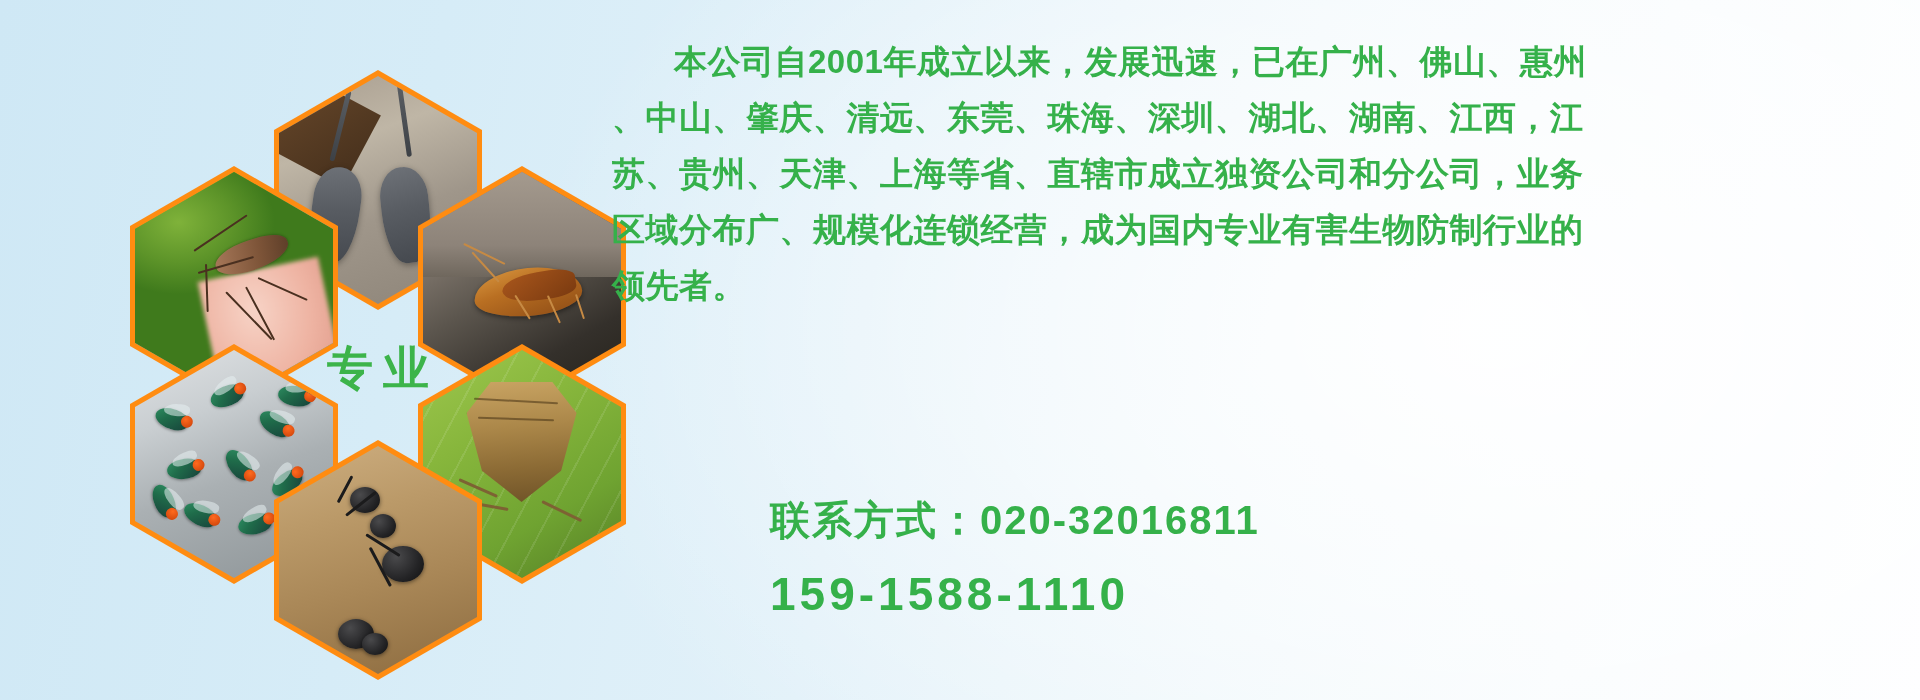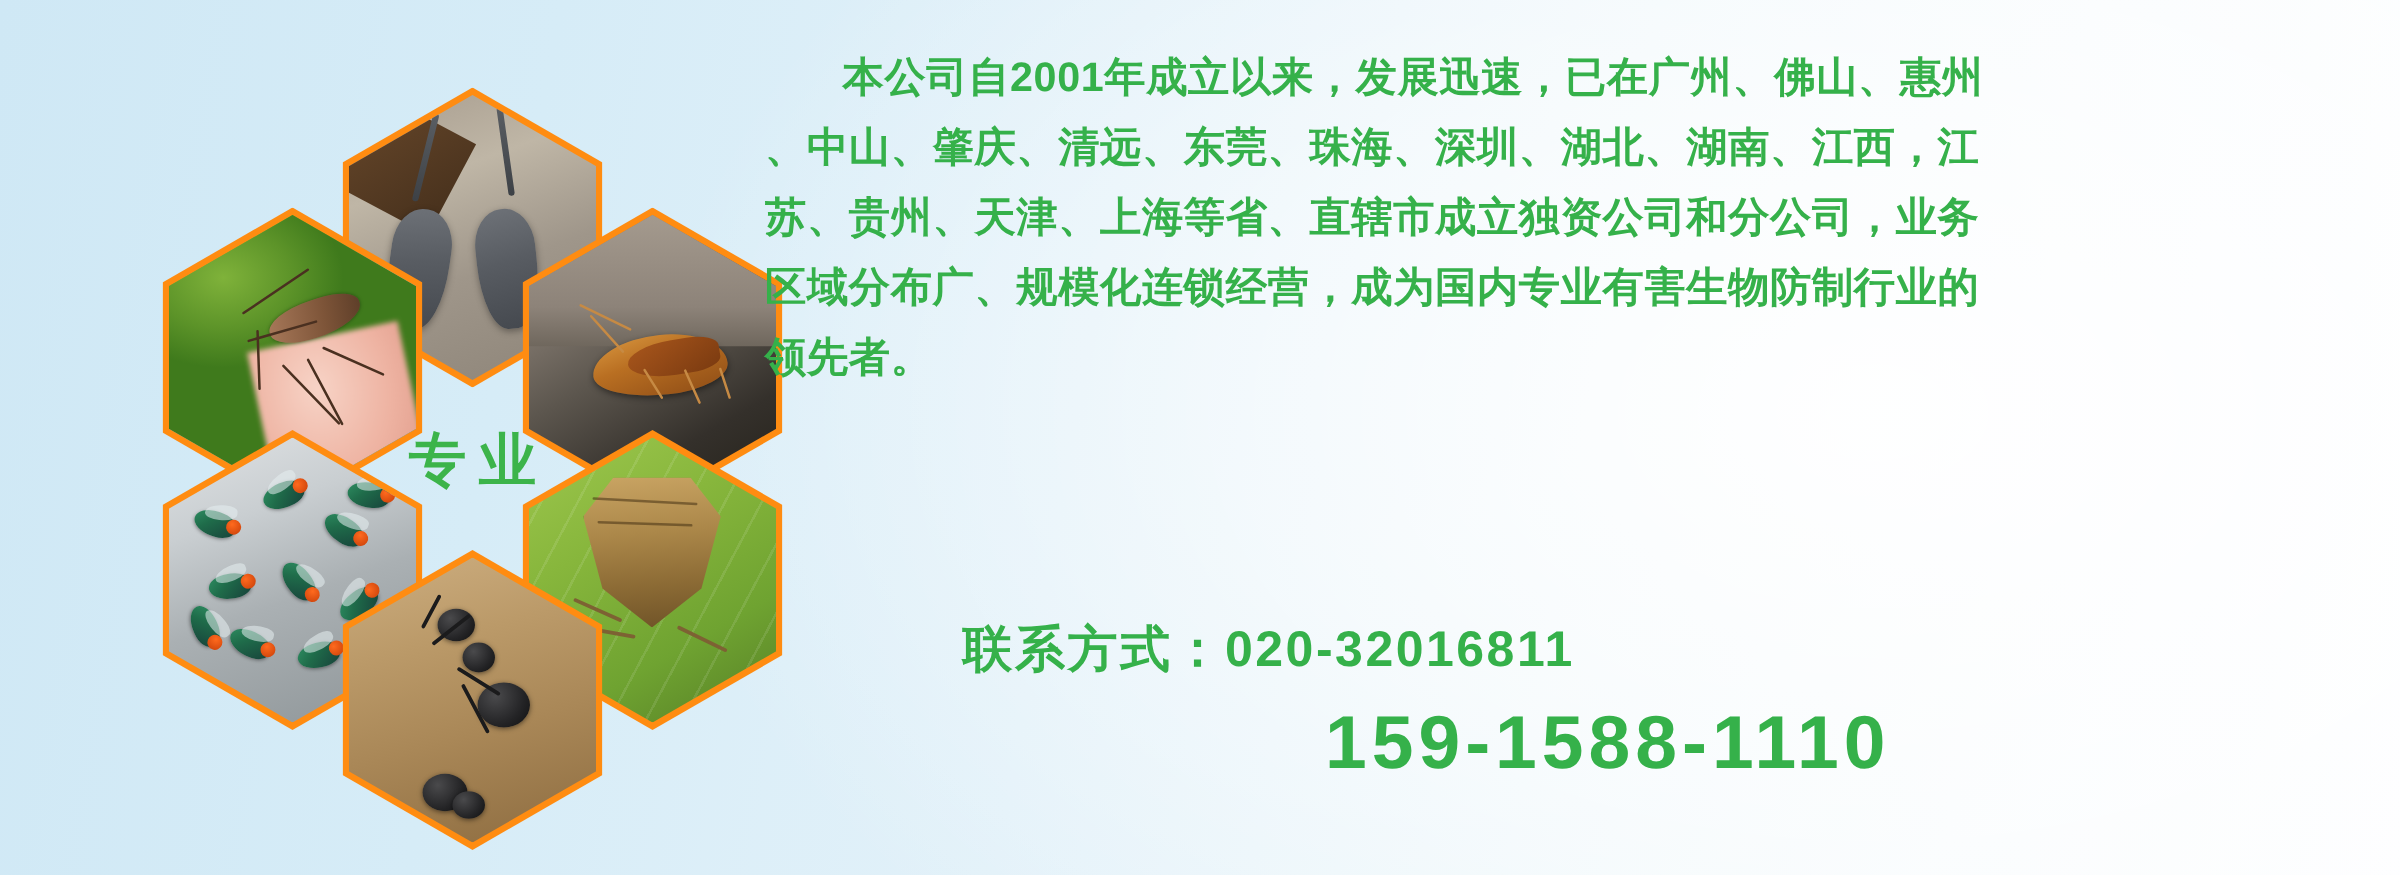--- a/index.html
+++ b/index.html
@@ -280,24 +280,23 @@
     color: #35b14a;
     font-weight: 700;
   }
   .contact .line1 {
     font-size: 40px;
     line-height: 74px;
     letter-spacing: 2px;
     white-space: nowrap;
   }
   .contact .line2 {
-    font-size: 60px;
+    font-size: 46px;
     line-height: 74px;
     letter-spacing: 4px;
-    margin-left: 290px;
     white-space: nowrap;
   }
 </style>
 </head>
 <body>
 
 <div class="banner">
 
   <div class="hex-cluster">
 

